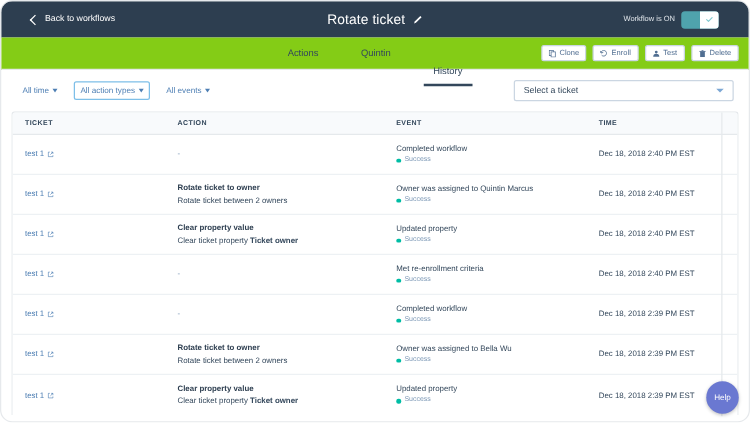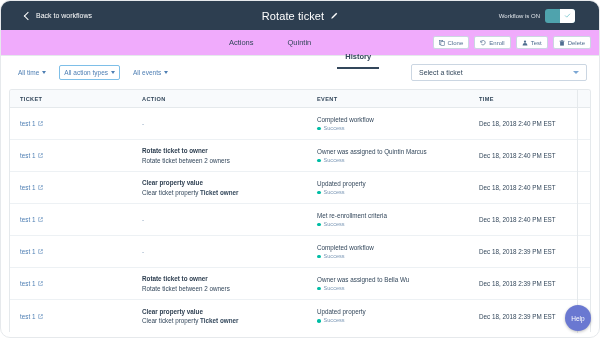--- a/index.html
+++ b/index.html
@@ -87,21 +87,21 @@
     display: flex;
     align-items: center;
     justify-content: center;
     margin-left: auto;
   }
 
   
   .tabrow {
     position: relative;
     height: 25px;
-    background: #f0abfc;
+    background: #84cc16;
     border-bottom: 1px solid #e5e9ec;
     display: flex;
     align-items: center;
   }
   .tabs {
     position: absolute;
     left: 0; right: 0;
     display: flex;
     justify-content: center;
     gap: 30px;
@@ -111,21 +111,21 @@
   .tab {
     font-size: 7.5px;
     color: #33475b;
     cursor: pointer;
     height: 25px;
     display: flex;
     align-items: center;
     position: relative;
     padding: 0 2px;
   }
-  .tab.active { font-weight: bold; margin-top: 27px; }
+  .tab.active { font-weight: normal; margin-top: 27px; }
   .tab.active::after {
     content: "";
     position: absolute;
     left: -6px; right: -6px;
     bottom: 0;
     height: 2px;
     background: #33475b;
   }
   .actbtns {
     position: absolute;

